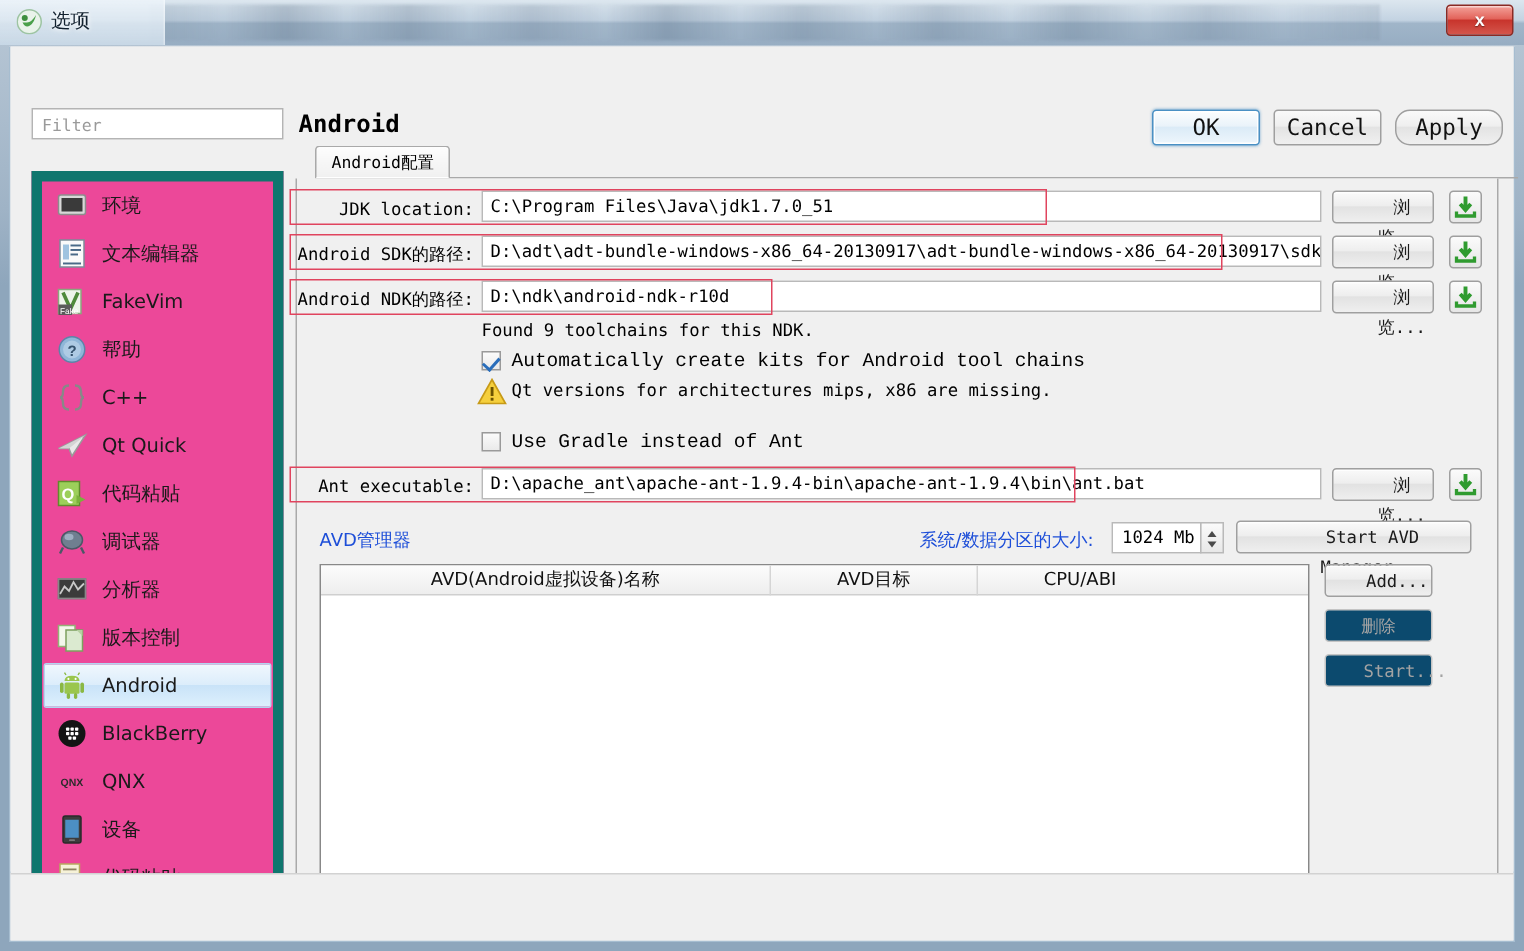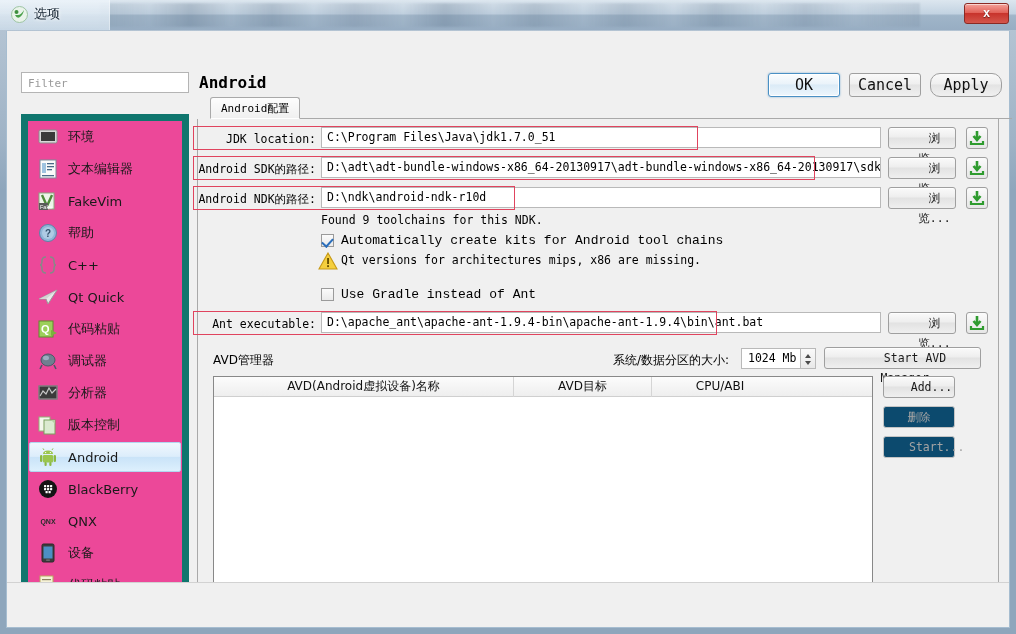--- a/index.html
+++ b/index.html
@@ -259,21 +259,21 @@
   }
   .cblabel {
     font-family: Liberation Mono, monospace;
     font-size: 13px; color: #000; white-space: nowrap;
   }
 
   
   .section-lbl {
     position: absolute;
     font-family: "DejaVu Sans", sans-serif;
-    font-size: 12px; color: #000000;
+    font-size: 12px; color: #1d4ed8;
   }
   #spin {
     position: absolute;
     width: 60px; height: 21px;
     background: #fff; border: 1px solid #b9b9b9;
     font-family: "DejaVu Sans Mono", monospace;
     font-size: 11.5px; color: #000;
     padding-left: 6px; line-height: 19px;
   }
   #spin-btns {

